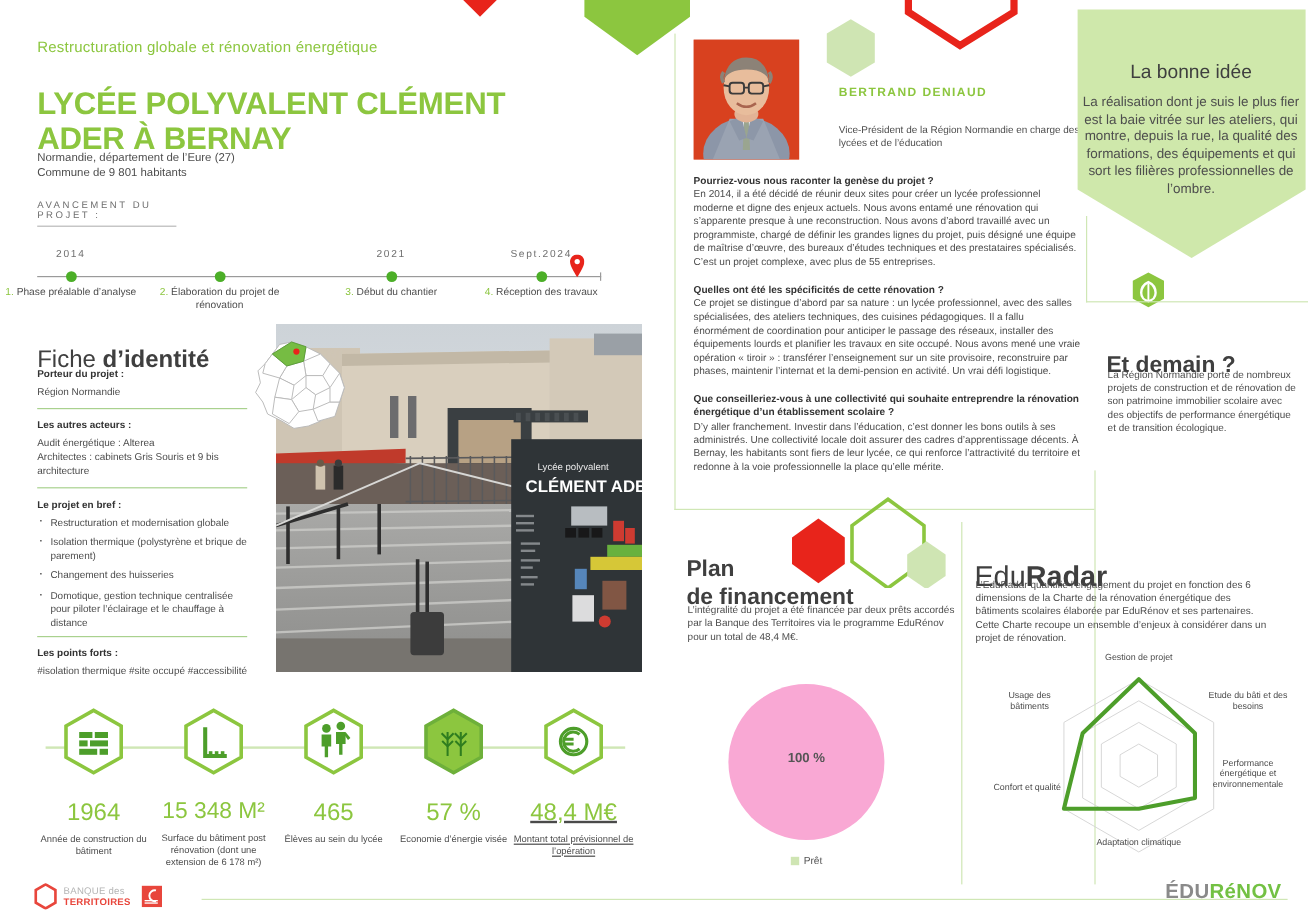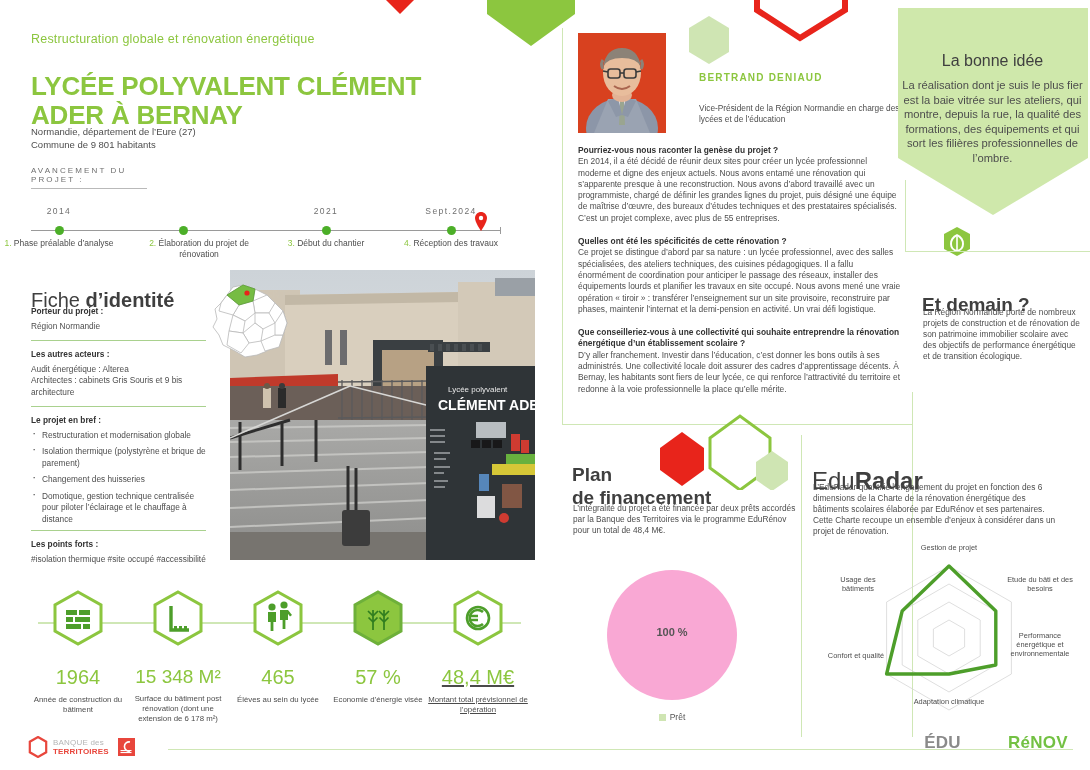--- a/index.html
+++ b/index.html
@@ -65,21 +65,21 @@
 
   
   #footer-left{left:28px;top:736px;width:330px;height:26px;}
   #bt-logo{position:absolute;left:0;top:0;display:flex;align-items:center;gap:5px;}
   #bt-text{font-size:8px;line-height:9px;}
   #bt-text .l1{color:#b5b5b5;letter-spacing:.2px;}
   #bt-text .l2{color:#e8463c;font-weight:bold;letter-spacing:.2px;}
   #footer-rule-left{position:absolute;left:140px;top:13px;width:905px;height:1px;background:#cfe7b5;}
   #footer-right{right:22px;top:733px;font-size:17px;font-weight:bold;letter-spacing:.3px;}
   #footer-right .g{color:#8a8a8a;}
-  #footer-right .v{color:#73c143;margin-left:47px;}
+  #footer-right .v{color:#73c143;}
 
   
   #portrait{left:578px;top:33px;width:88px;height:100px;overflow:hidden;background:#d8411f;}
   #iv-name{left:699px;top:71px;font-size:10px;font-weight:bold;letter-spacing:1.2px;color:#8cc63f;line-height:13px;}
   #iv-role{left:699px;top:103px;width:205px;font-size:8.3px;line-height:11px;color:#4d4d4d;}
   #interview{left:578px;top:145px;width:324px;font-size:8.4px;line-height:11.3px;color:#4d4d4d;}
   #interview .q{font-weight:bold;color:#333;display:block;}
   #interview .blk{margin-bottom:12px;}
 
   
@@ -128,21 +128,21 @@
 
 <div class="abs" id="adv-label">AVANCEMENT DU PROJET :</div>
 
 <div class="abs" id="timeline">
   <div id="tl-line"></div>
   <div id="tl-nodes">
       <div class="tl-year" style="left: 28px;">2014</div>
       <div class="tl-dot" style="left: 28px;"></div>
       <div class="tl-cap" style="left: 28px;"><b>1.</b> Phase préalable d’analyse</div>
       <div class="tl-dot" style="left: 152px;"></div>
-      <div class="tl-cap" style="left: 168px;"><b>2.</b> Élaboration du projet de rénovation</div>
+      <div class="tl-cap" style="left: 152px;"><b>2.</b> Élaboration du projet de rénovation</div>
       <div class="tl-year" style="left: 295px;">2021</div>
       <div class="tl-dot" style="left: 295px;"></div>
       <div class="tl-cap" style="left: 295px;"><b>3.</b> Début du chantier</div>
       <div class="tl-year" style="left: 420px;">Sept.2024</div>
       <div class="tl-dot" style="left: 420px;"></div>
       <div class="tl-cap" style="left: 420px;"><b>4.</b> Réception des travaux</div>
     </div>
 <svg viewBox="0 0 12 19" class="tl-pin" style="left: 450px;">
       <path d="M6 0 C2.7 0 0 2.7 0 6 C0 10.5 6 19 6 19 C6 19 12 10.5 12 6 C12 2.7 9.3 0 6 0 Z" fill="#e8241b"></path>
       <circle cx="6" cy="6" r="2.2" fill="#ffffff"></circle>

